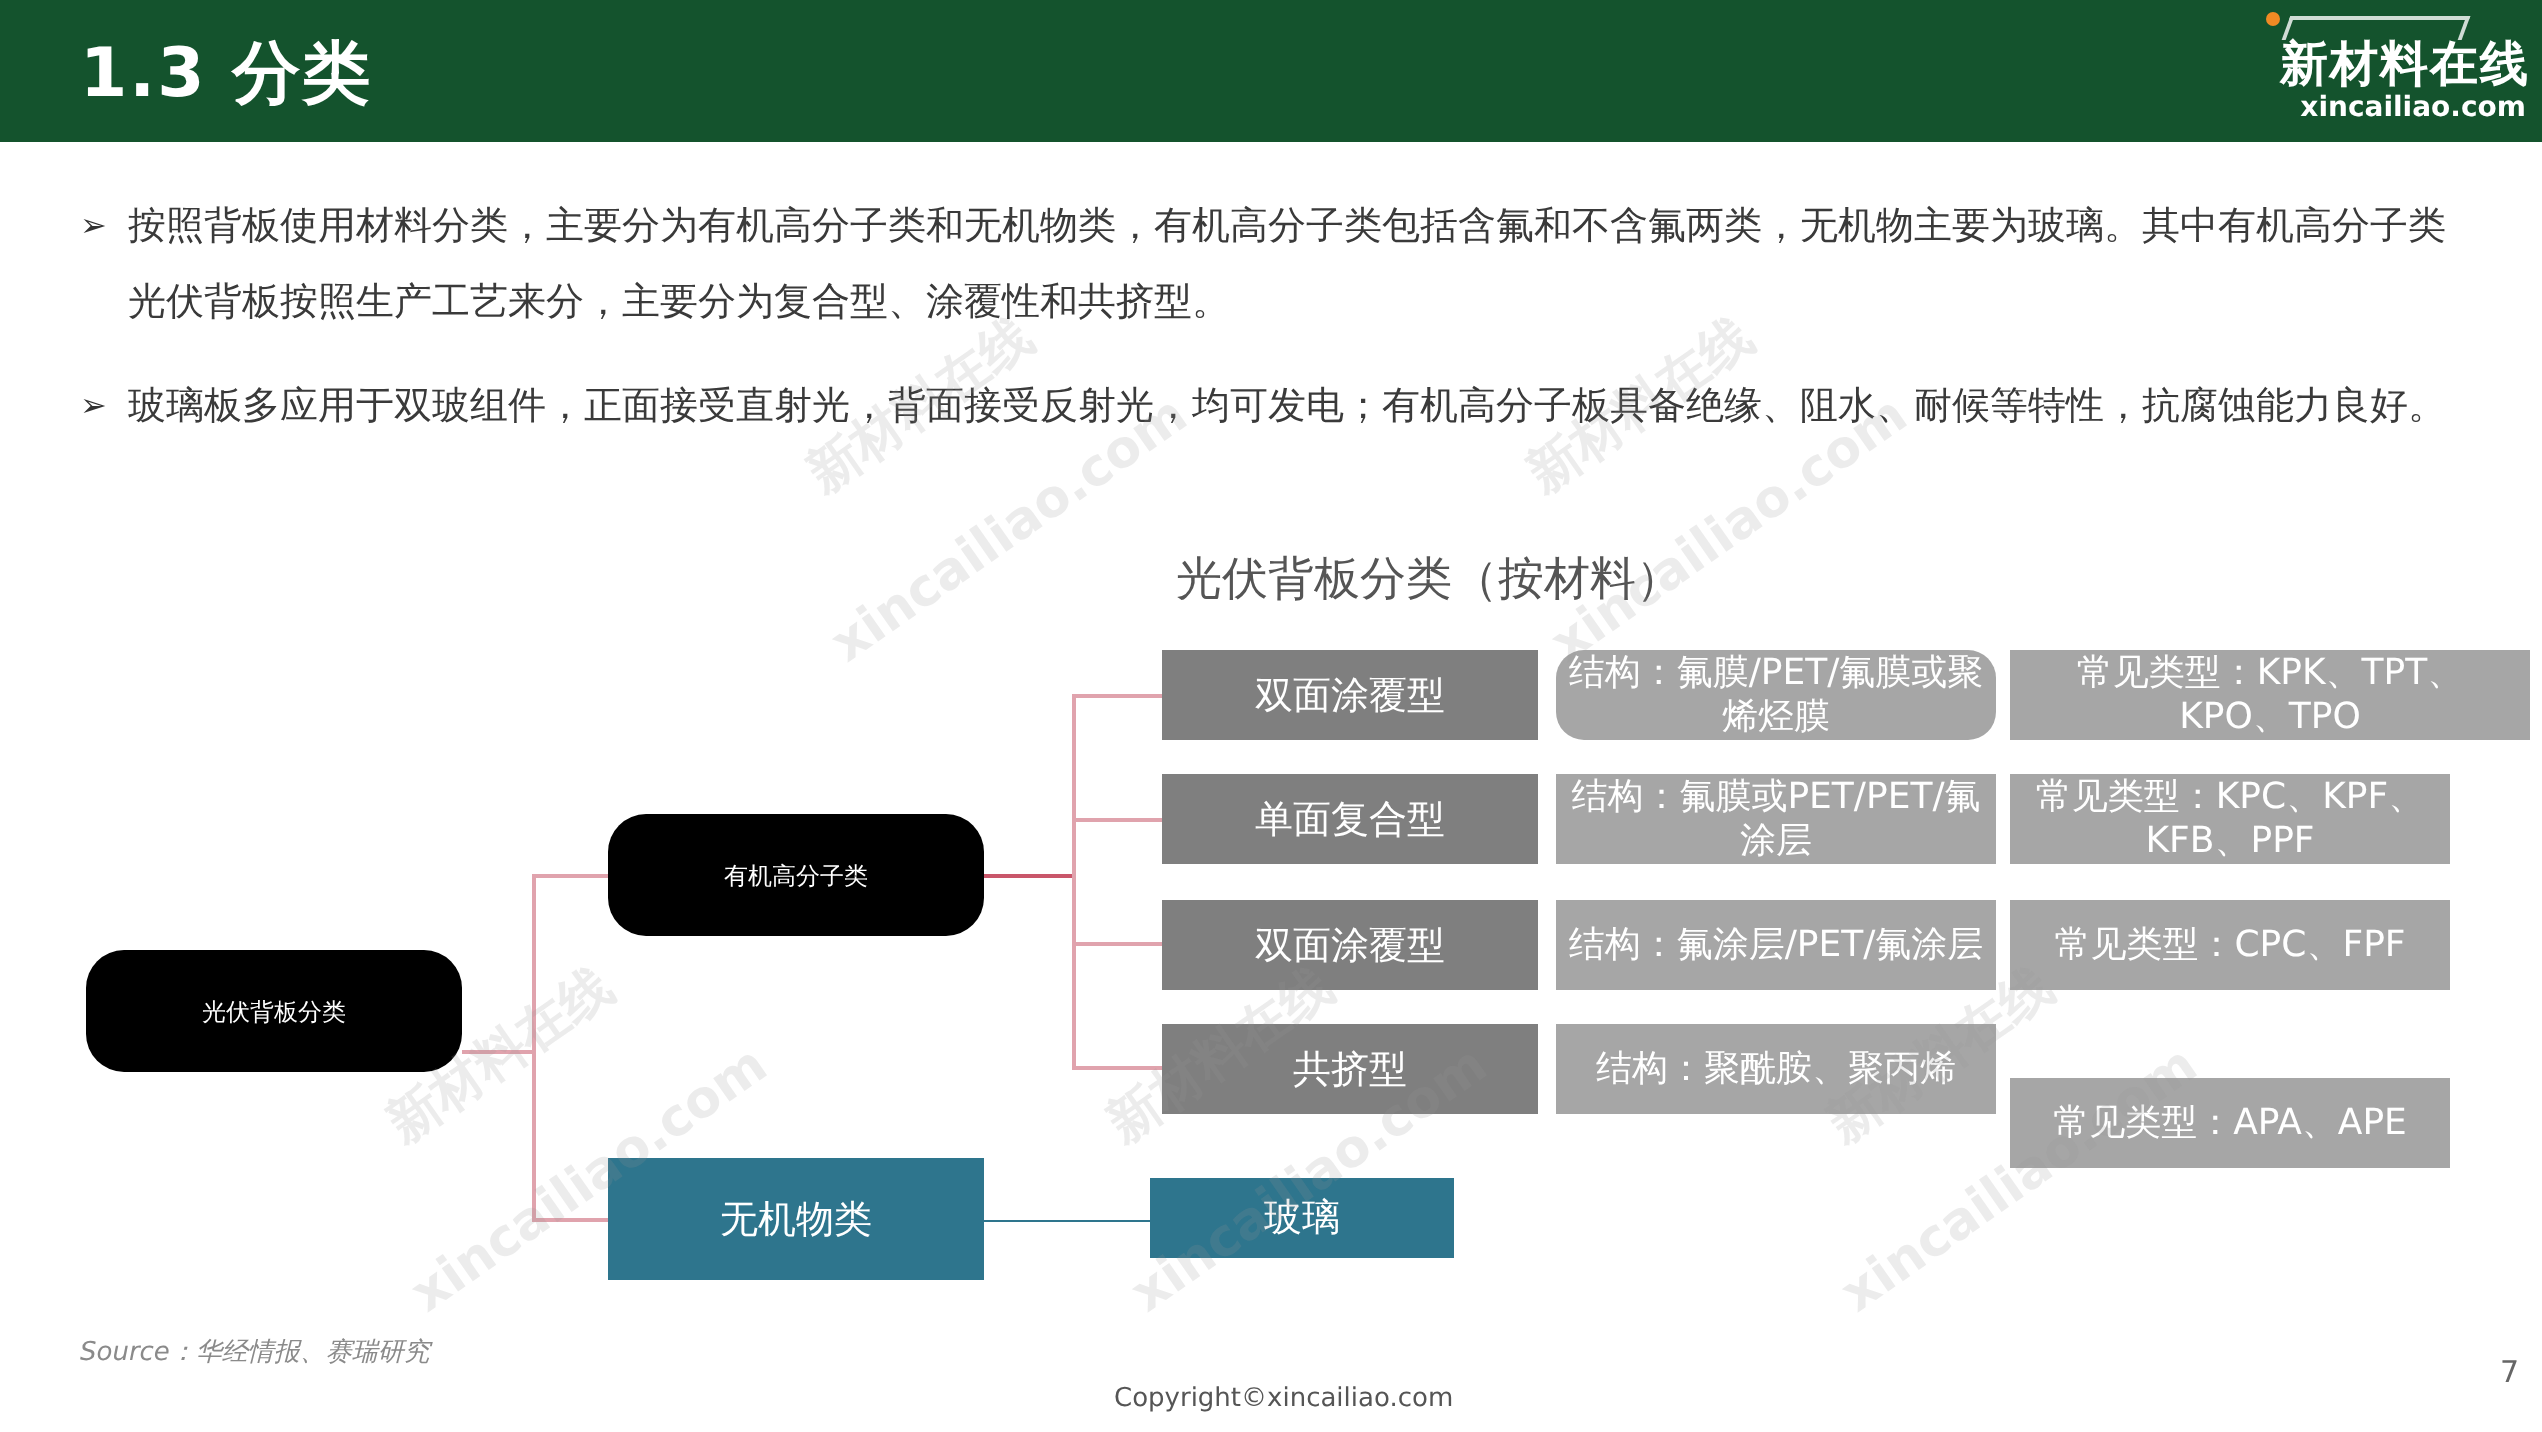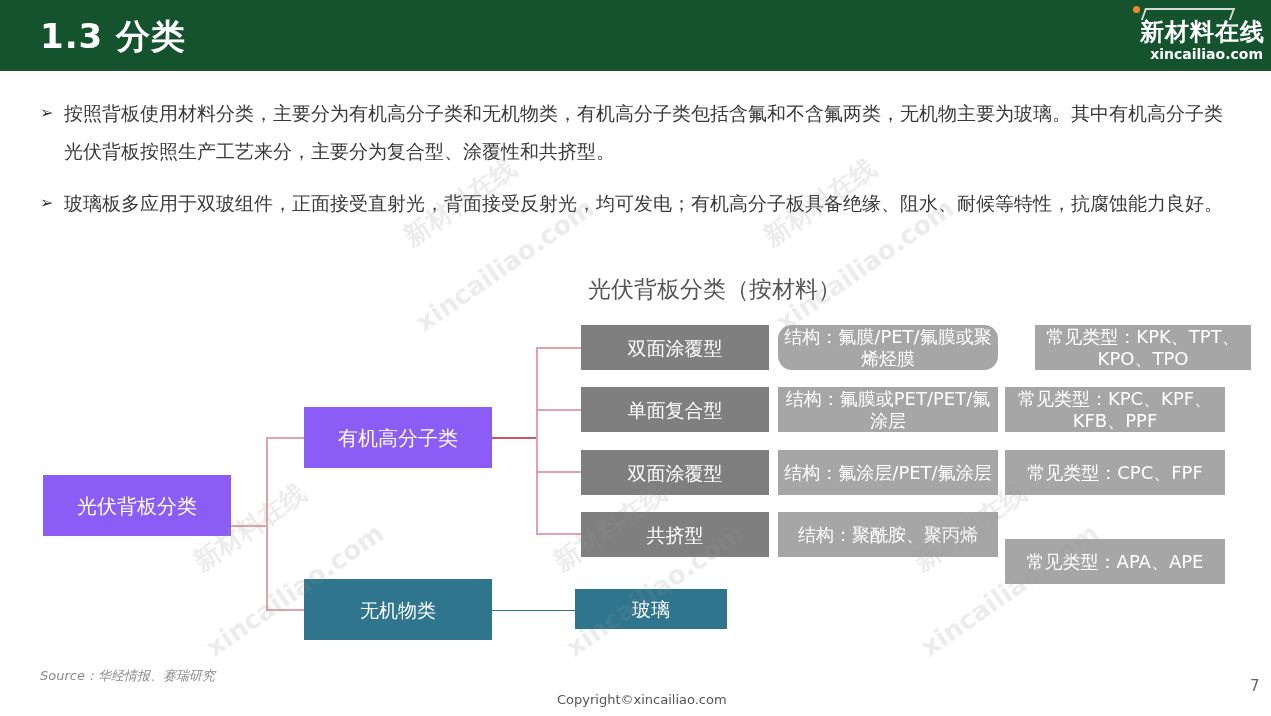--- a/index.html
+++ b/index.html
@@ -41,21 +41,21 @@
   }
 
   .diagram-title {
     position: absolute; left: 588px; top: 274px; font-size: 23px; color: #555;
   }
 
   .box {
     position: absolute; color: #fff; display: flex; align-items: center; justify-content: center;
     text-align: center; line-height: 22px;
   }
-  .red { background: #8b5cf6; font-size: 20px; }
+  .red { background: #000000; font-size: 12px; border-radius: 19px; }
   .teal { background: #2e758d; font-size: 19px; }
   .dark { background: #7f7f7f; font-size: 19px; }
   .light { background: #a6a6a6; font-size: 18px; padding: 0 6px; }
 
   .line { position: absolute; background: #e0a3ad; }
   .line-teal { position: absolute; background: #2e758d; }
 
   .source {
     position: absolute; left: 40px; top: 667px; font-size: 13px; font-style: italic; color: #8a8a8a;
   }
@@ -123,21 +123,21 @@
 <div class="box teal" style="left:575px; top:589px; width:152px; height:40px;">
   <span>玻璃</span>
 </div>
 
 <div class="box dark" style="left:581px; top:325px; width:188px; height:45px;">
   <span>双面涂覆型</span>
 </div>
 <div class="box light" style="left:778px; top:325px; width:220px; height:45px;border-radius:14px;">
   <span>结构：氟膜/PET/氟膜或聚烯烃膜</span>
 </div>
-<div class="box light" style="left:1035px; top:325px; width:216px; height:45px;">
+<div class="box light" style="left:1005px; top:325px; width:260px; height:45px;">
   <span>常见类型：KPK、TPT、KPO、TPO</span>
 </div>
 
 <div class="box dark" style="left:581px; top:387px; width:188px; height:45px;">
   <span>单面复合型</span>
 </div>
 <div class="box light" style="left:778px; top:387px; width:220px; height:45px;">
   <span>结构：氟膜或PET/PET/氟涂层</span>
 </div>
 <div class="box light" style="left:1005px; top:387px; width:220px; height:45px;">

